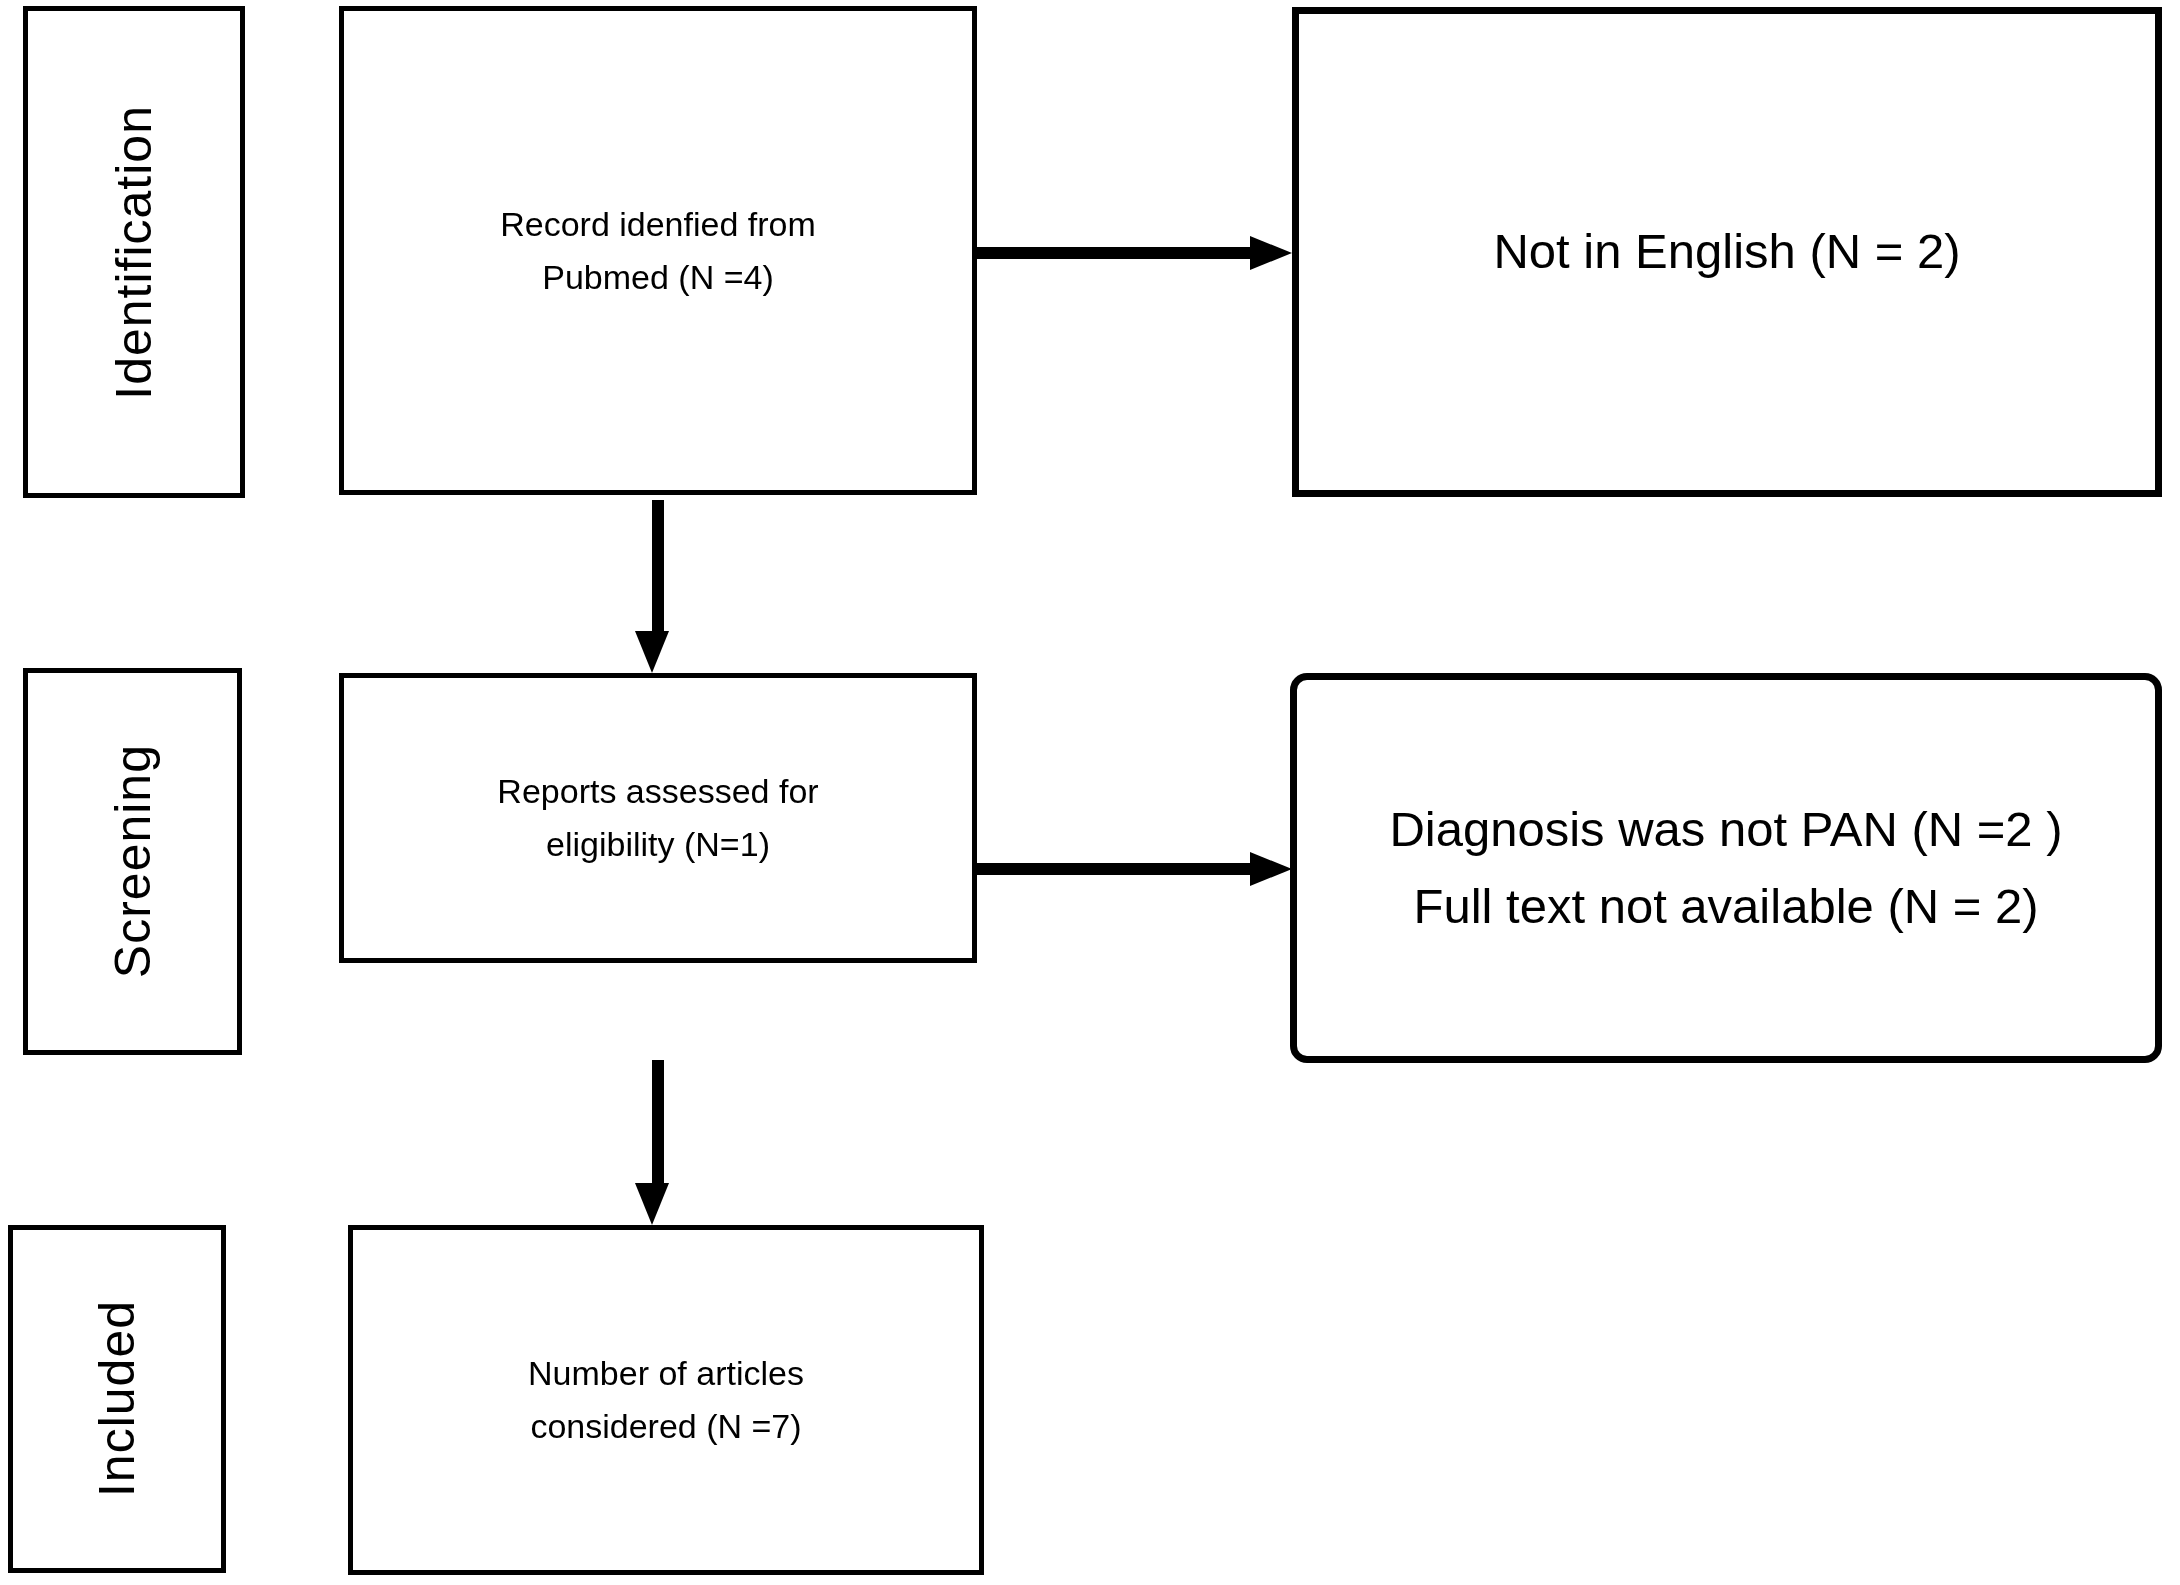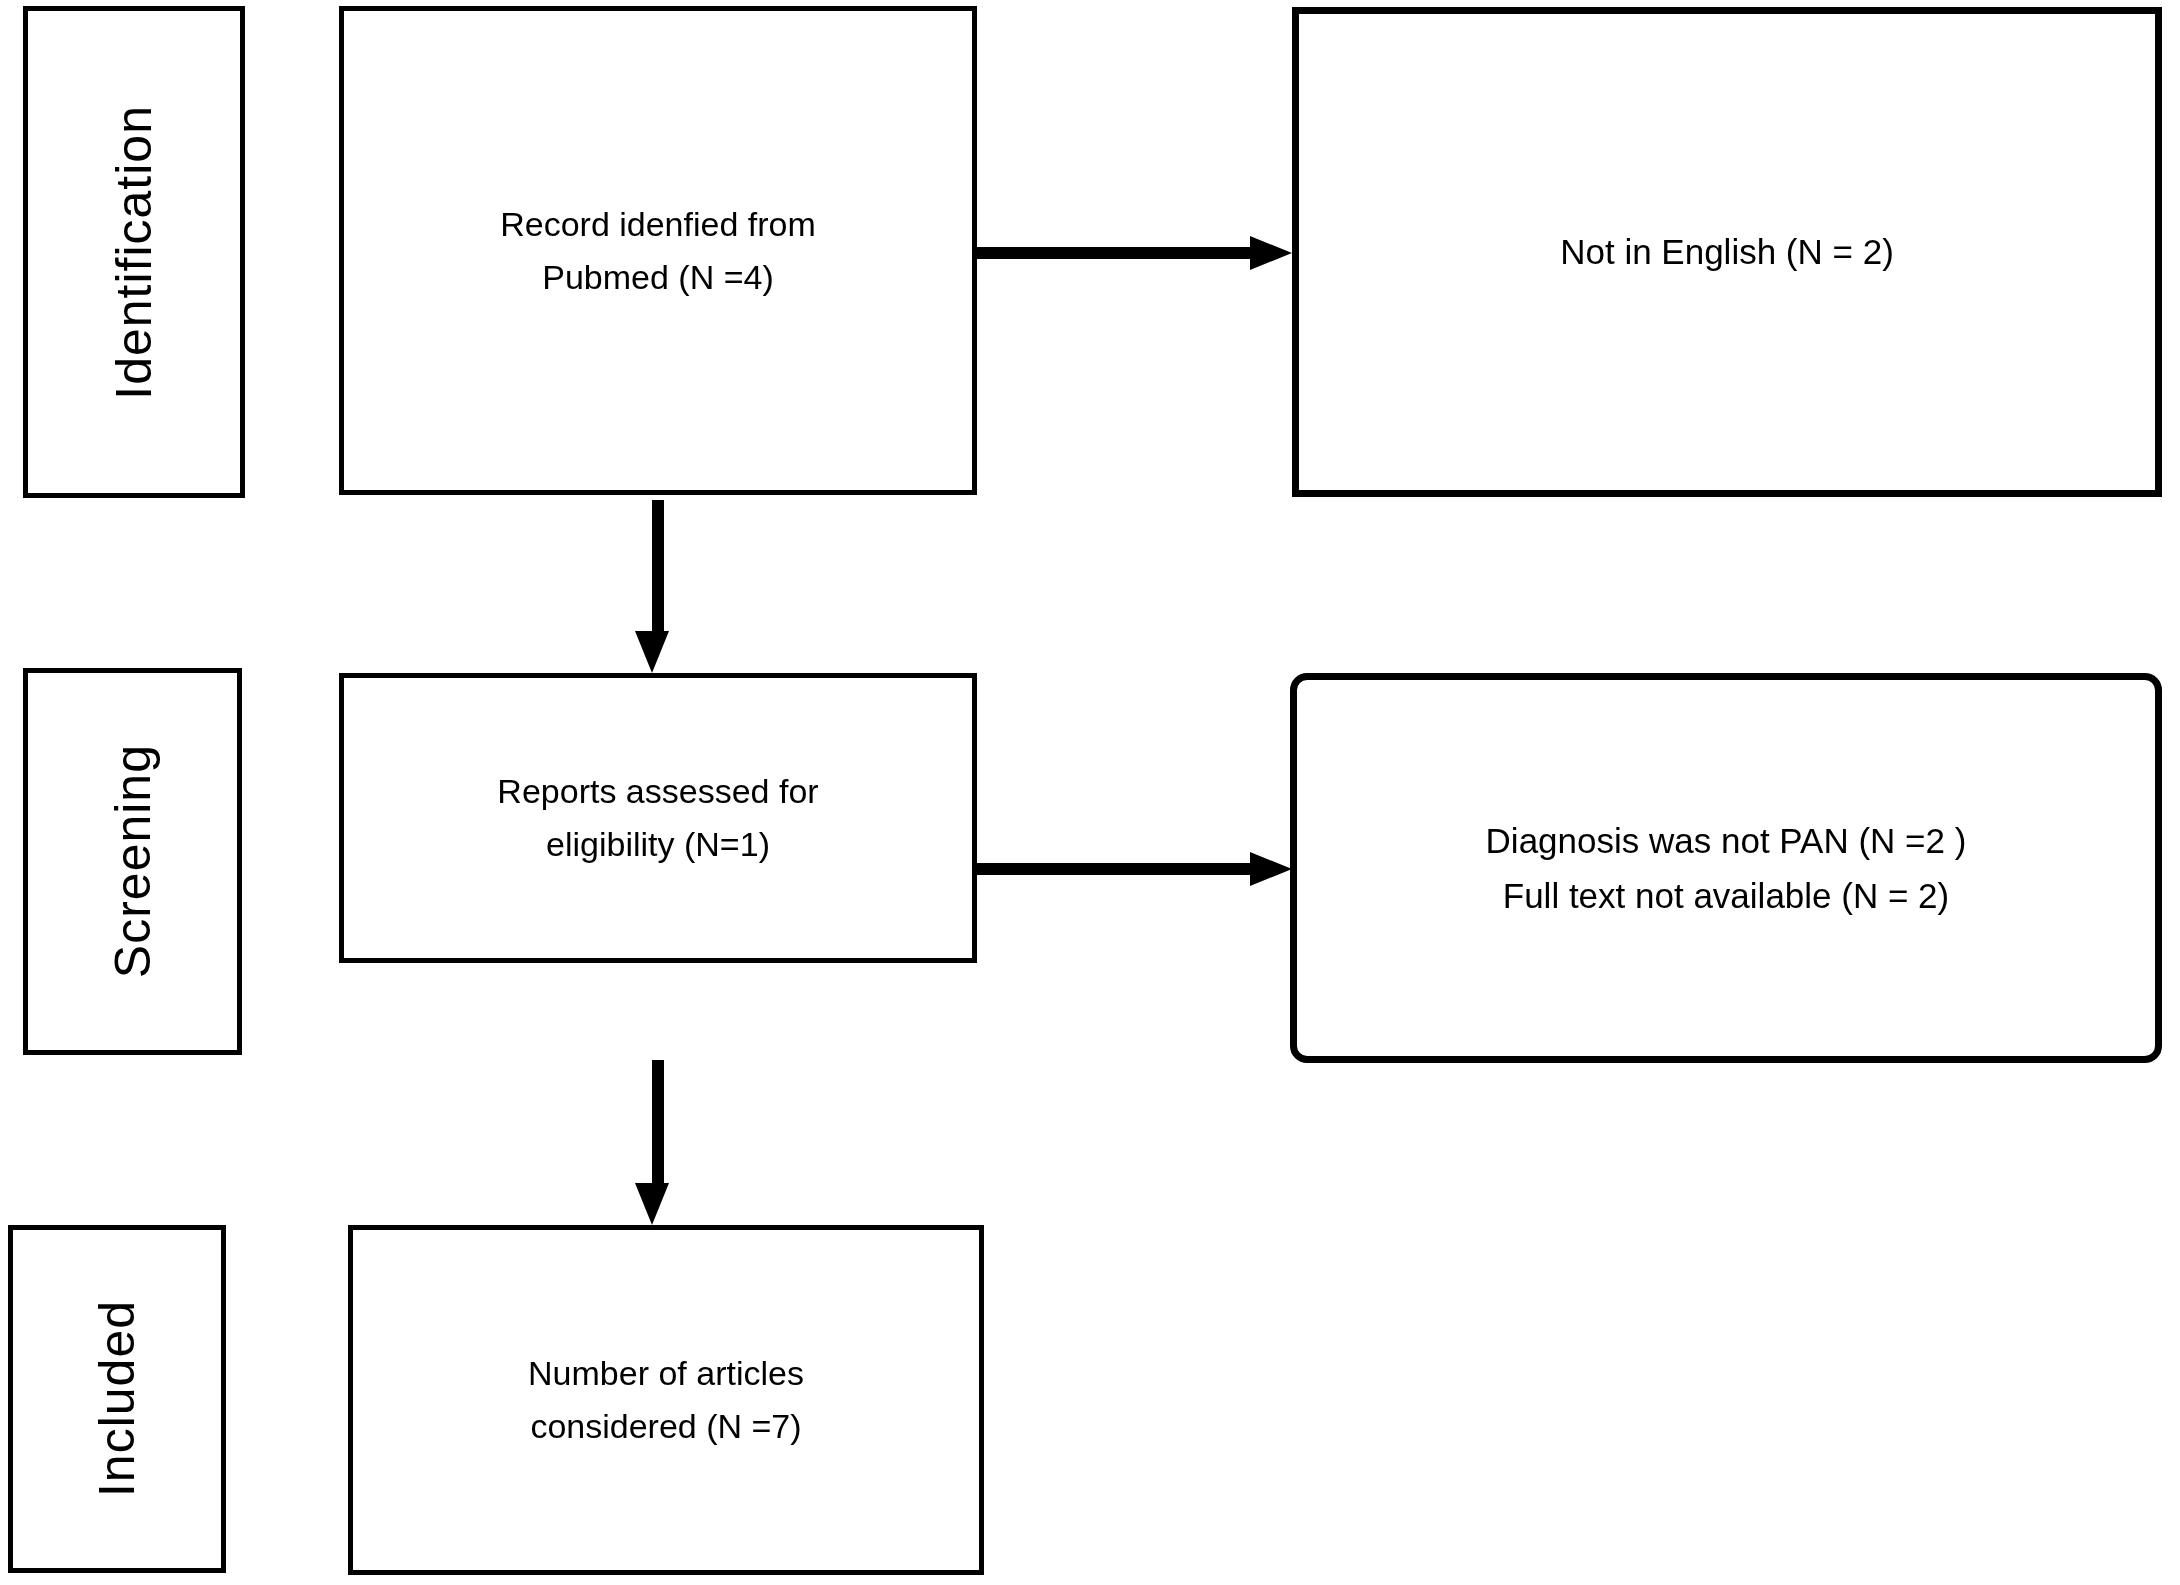--- a/index.html
+++ b/index.html
@@ -27,21 +27,21 @@
   .flow-box {
     flex-direction: column;
     text-align: center;
     font-size: 34px;
     line-height: 1.55;
   }
   .side-box {
     border-width: 7px;
     flex-direction: column;
     text-align: center;
-    font-size: 35px;
+    font-size: 49px;
     line-height: 1.58;
   }
   .stage-box {
     border-width: 5px;
   }
   .stage-text {
     writing-mode: vertical-rl;
     transform: rotate(180deg);
     font-size: 50px;
     letter-spacing: 1px;

